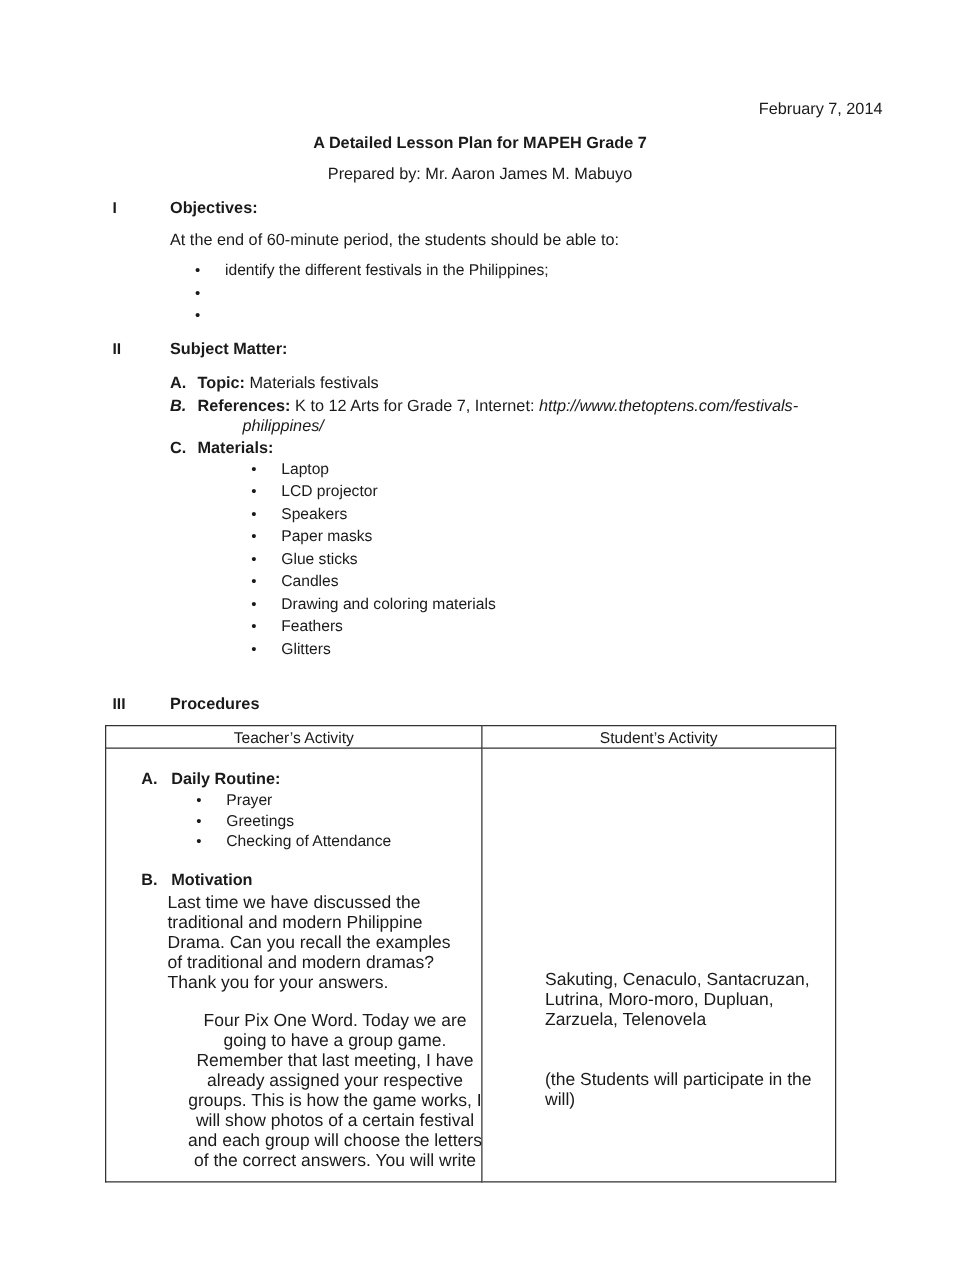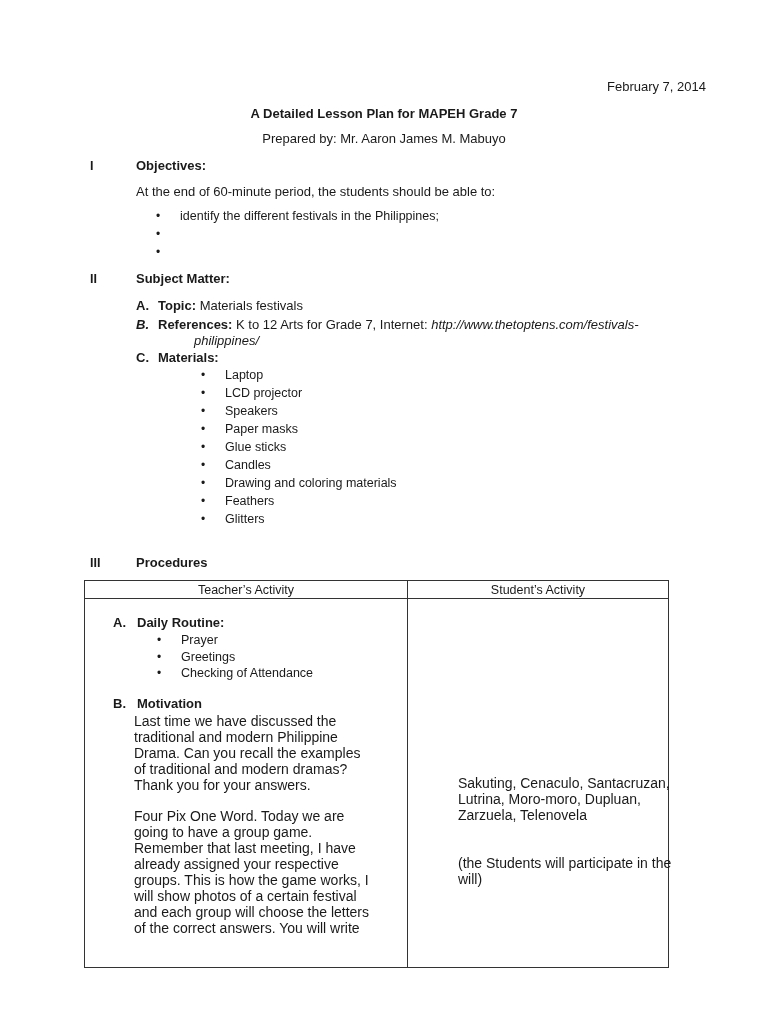--- a/index.html
+++ b/index.html
@@ -28,21 +28,21 @@
     .lettered i { font-style: italic; }
     .mat-list { left: 201px; top: 366px; width: 300px; }
     .mat-list li .txt { left: 25px; }
 
     table.proc {
       position: absolute; left: 84px; top: 580px; width: 585px;
       border-collapse: collapse; font-size: 12.5px;
     }
     table.proc th, table.proc td { border: 1px solid #333; }
     table.proc th { font-weight: normal; height: 17px; padding: 0; text-align: center; font-size: 12.5px; }
-    table.proc td { vertical-align: top; height: 338px; padding: 15px; position: relative; }
+    table.proc td { vertical-align: top; height: 338px; padding: 4px; position: relative; }
     .col-teacher { width: 292px; margin-left: 28px; }
     .cell-inner { position: absolute; left: 0; top: 0; right: 0; bottom: 0; }
     .sub-head { position: absolute; font-weight: bold; font-size: 13px; }
     .sub-head .l { display: inline-block; width: 24px; }
     .para-block { position: absolute; font-size: 14px; line-height: 16px; white-space: normal; }
   </style>
 </head>
 <body>
 
 <div class="abs date">February 7, 2014</div>
@@ -149,21 +149,21 @@
               </li>
             <li style="height:16.5px; line-height:16.5px;">
                 <span class="dot">•</span>
                 <span class="txt">Checking of Attendance</span>
               </li>
           </ul>
           <div class="sub-head" style="left:28px; top:97px;">
             <span class="l">B.</span><span>Motivation</span>
           </div>
           <div class="para-block" style="left:49px; top:114px; width:236px;">Last time we have discussed the traditional and modern Philippine Drama. Can you recall the examples of traditional and modern dramas? Thank you for your answers.</div>
-          <div class="para-block" style="left:49px; top:209px; width:236px;">Four Pix One Word. Today we are going to have a group game. Remember that last meeting, I have already assigned your respective groups. This is how the game works, I will show photos of a certain festival and each group will choose the letters of the correct answers. You will write</div>
+          <div class="para-block" style="left:65px; top:209px; width:236px;text-align:center;">Four Pix One Word. Today we are going to have a group game. Remember that last meeting, I have already assigned your respective groups. This is how the game works, I will show photos of a certain festival and each group will choose the letters of the correct answers. You will write</div>
         </div>
       </td>
       <td>
         <div class="cell-inner">
           <div class="para-block" style="left:50px; top:176px; width:240px;">Sakuting, Cenaculo, Santacruzan, Lutrina, Moro-moro, Dupluan, Zarzuela, Telenovela</div>
           <div class="para-block" style="left:50px; top:256px; width:240px;">(the Students will participate in the will)</div>
         </div>
       </td>
     </tr>
   </tbody>

